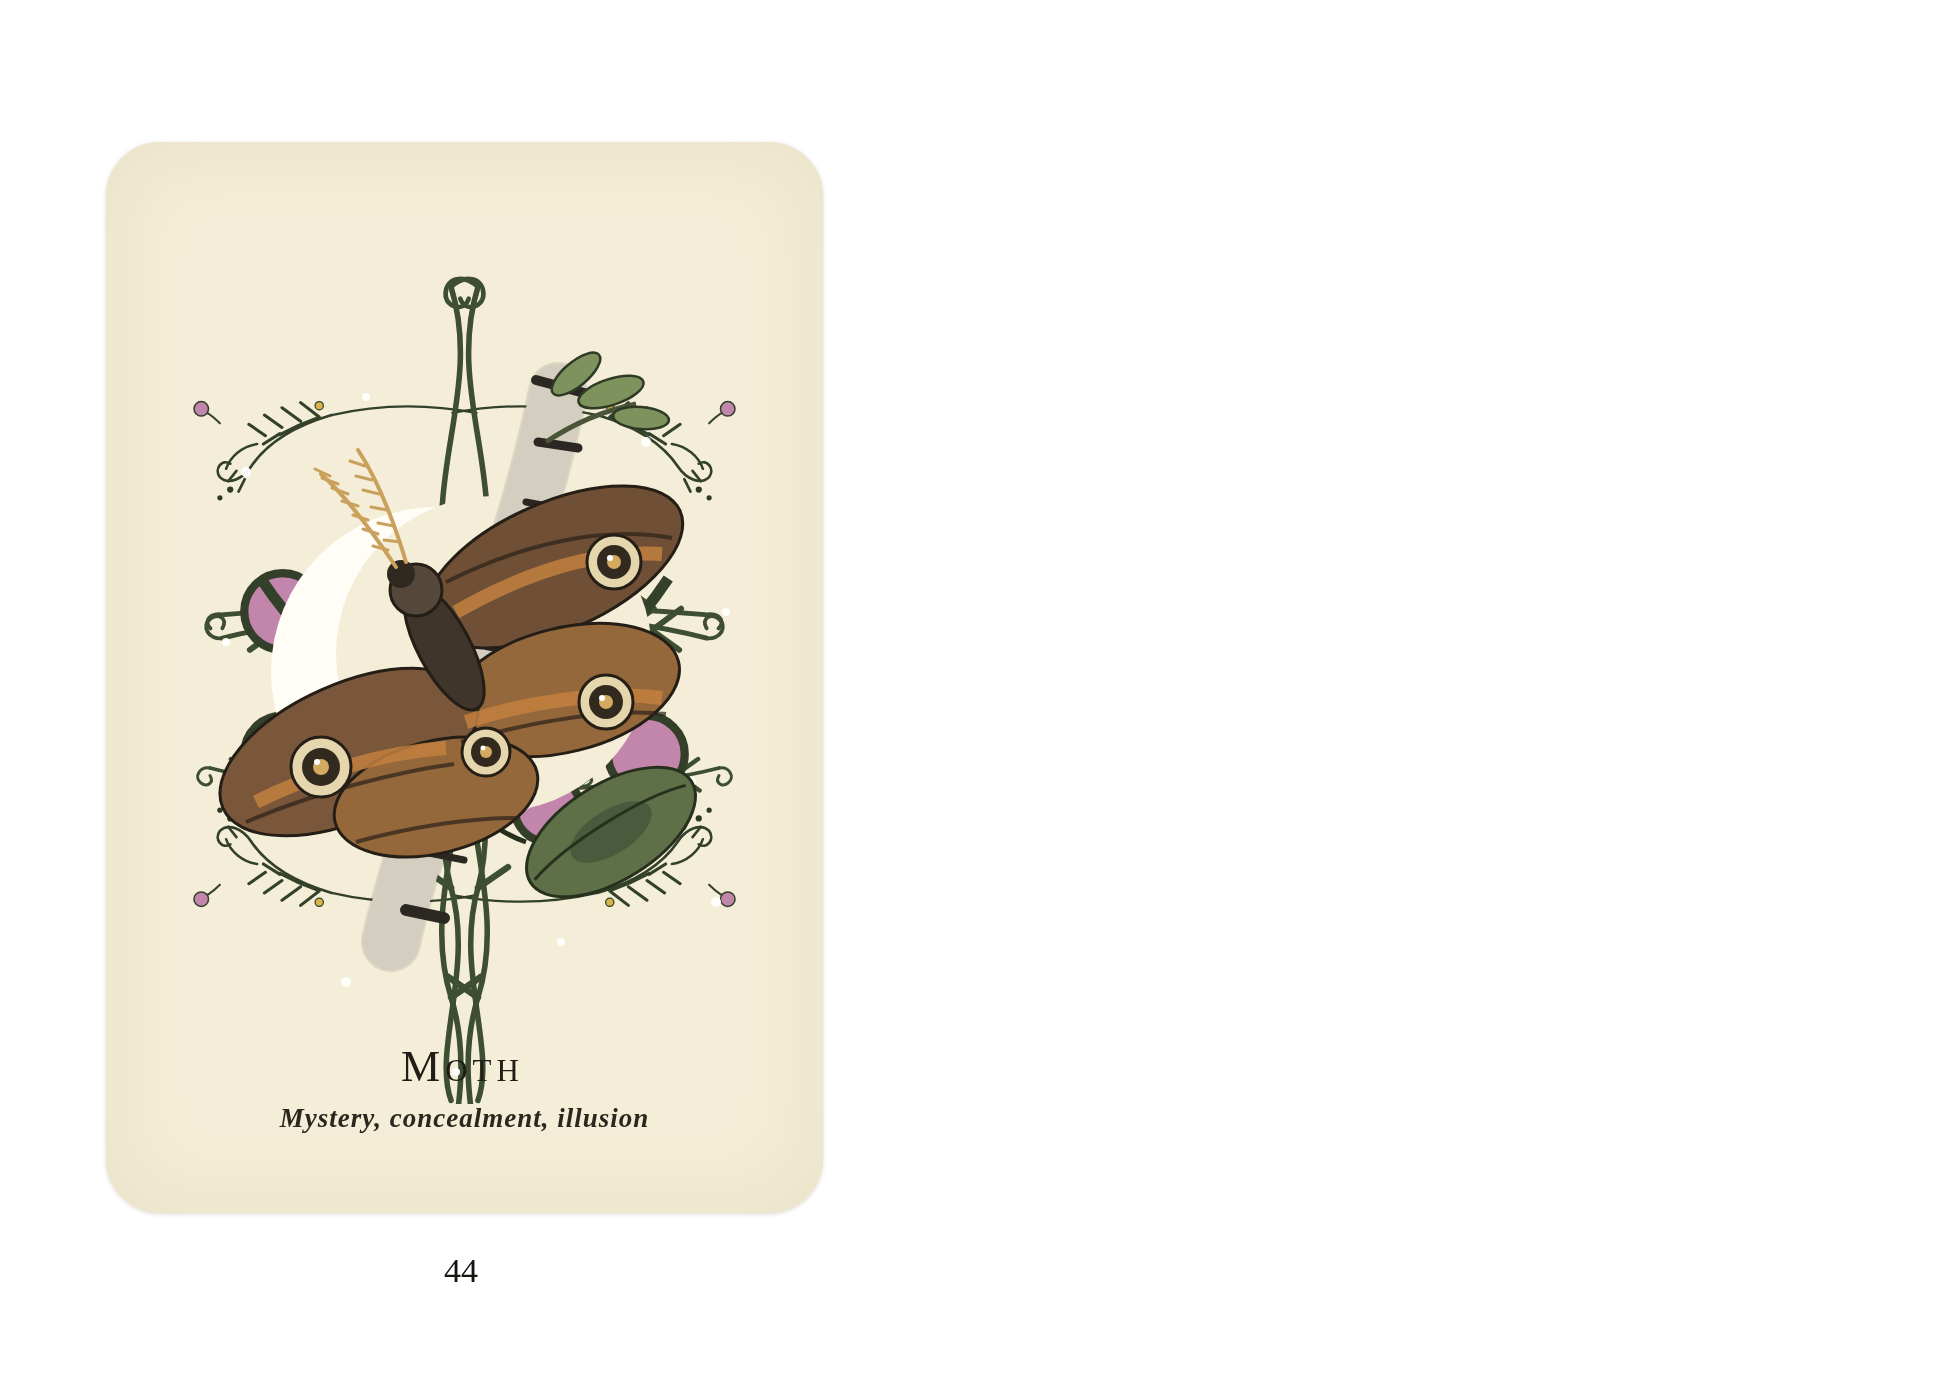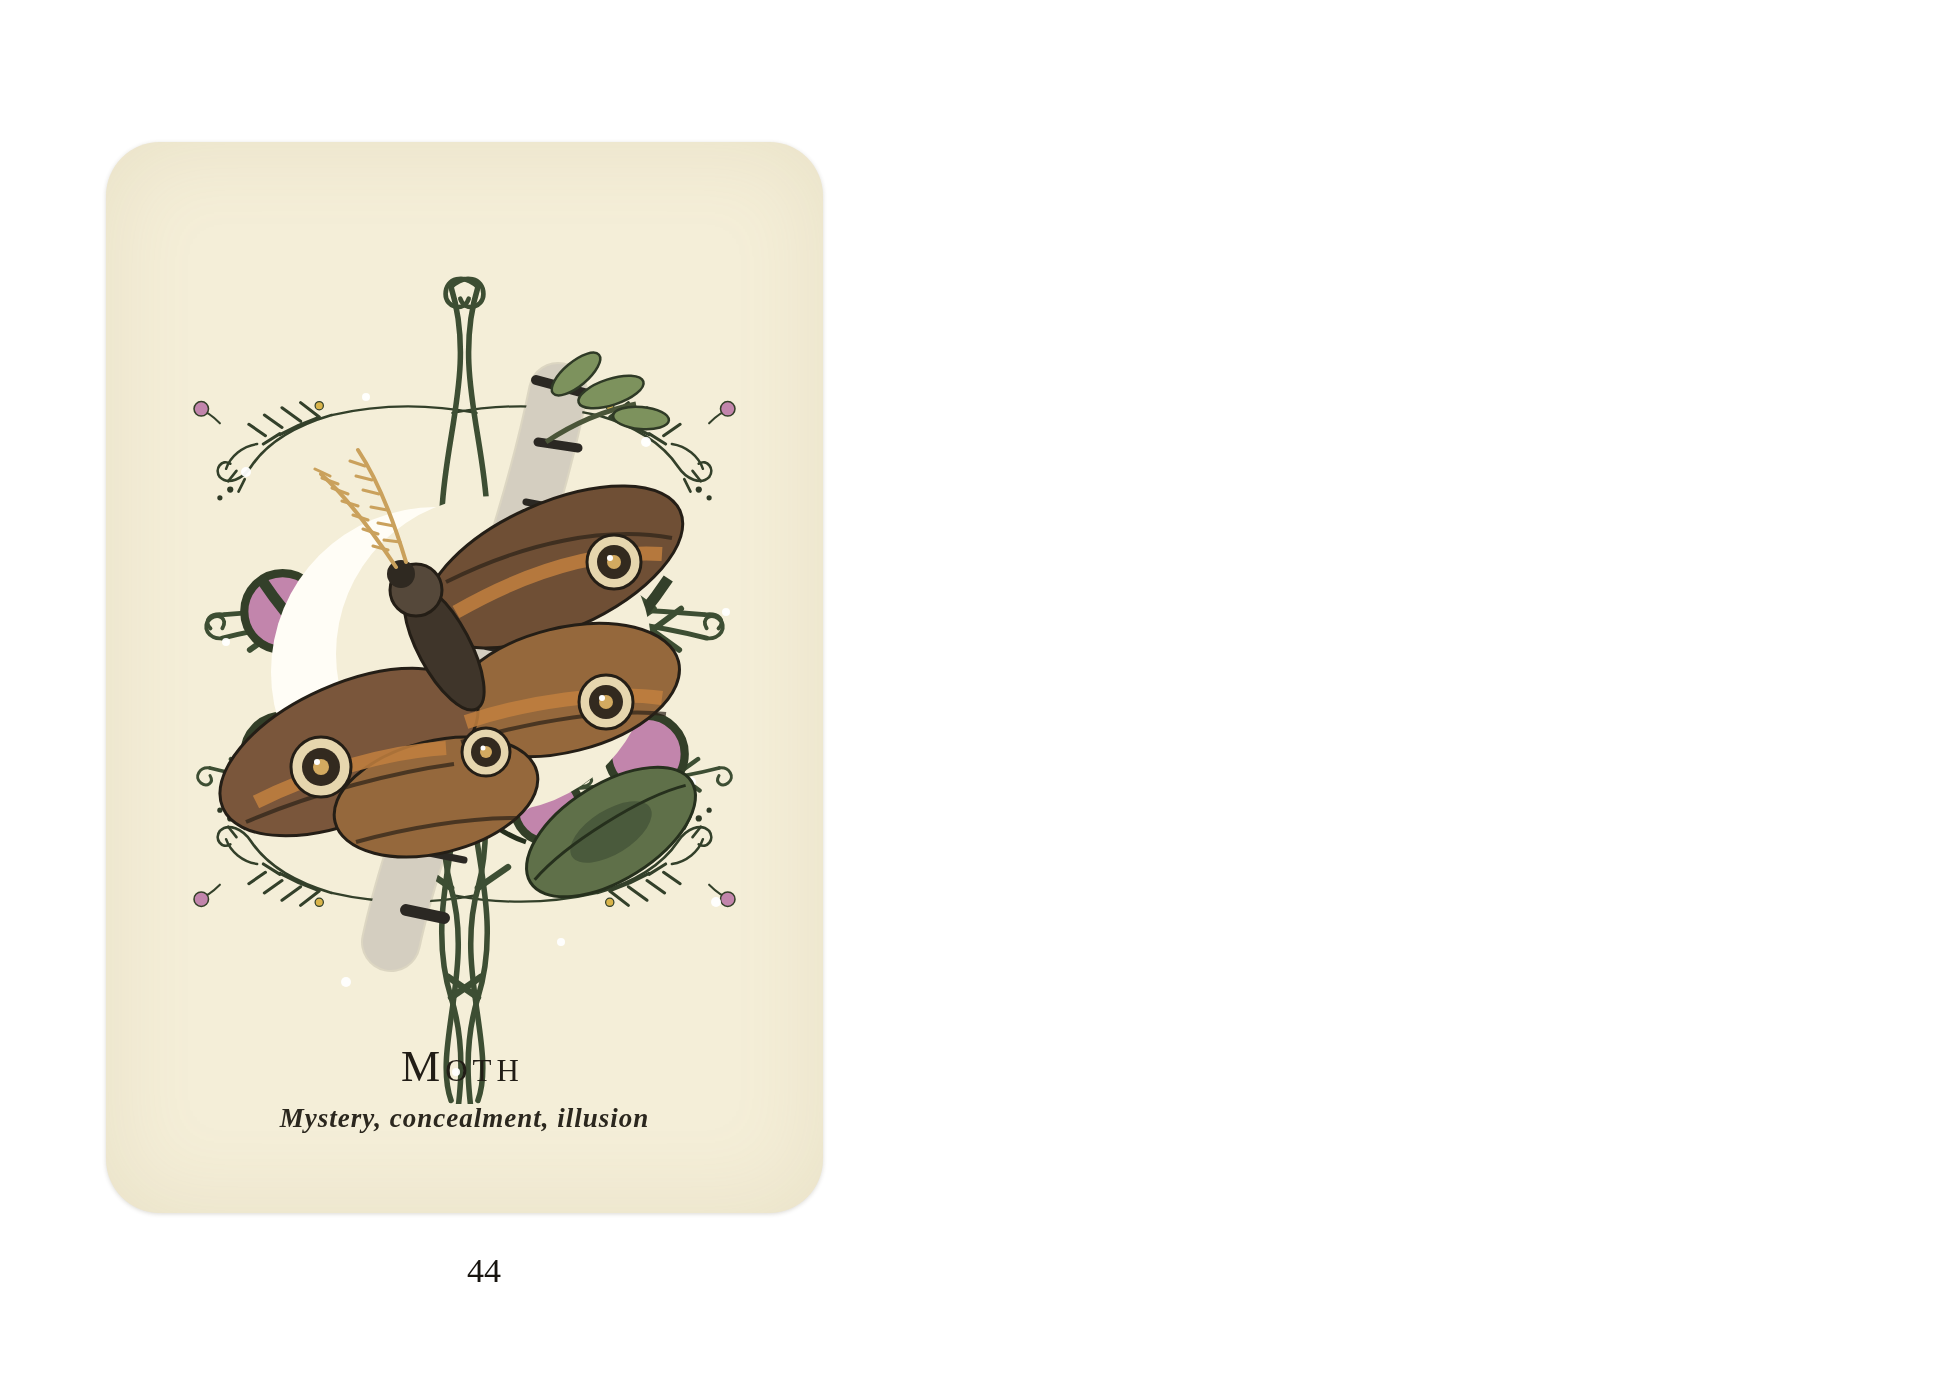--- a/index.html
+++ b/index.html
@@ -25,21 +25,21 @@
     position:absolute;left:0;right:4px;top:903px;text-align:center;
     font:400 44px/1 "Liberation Serif",serif;font-variant:small-caps;
     letter-spacing:5px;color:#211d16;
   }
   .card-subtitle{
     position:absolute;left:0;right:0;top:960px;text-align:center;
     font:italic 700 27px/1.2 "Liberation Serif",serif;
     letter-spacing:1px;color:#2b271e;
   }
   .pagenum{
-    position:absolute;width:80px;text-align:center;top:1254px;
+    position:absolute;width:80px;text-align:left;top:1254px;
     font:400 34px/1 "Liberation Serif",serif;color:#17140f;
   }
   .pagenum-left{left:444px;}
   .hidden-defs{position:absolute;width:0;height:0;overflow:hidden;}
 </style>
 </head>
 <body>
 
 <svg class="hidden-defs" aria-hidden="true">
   <defs>

